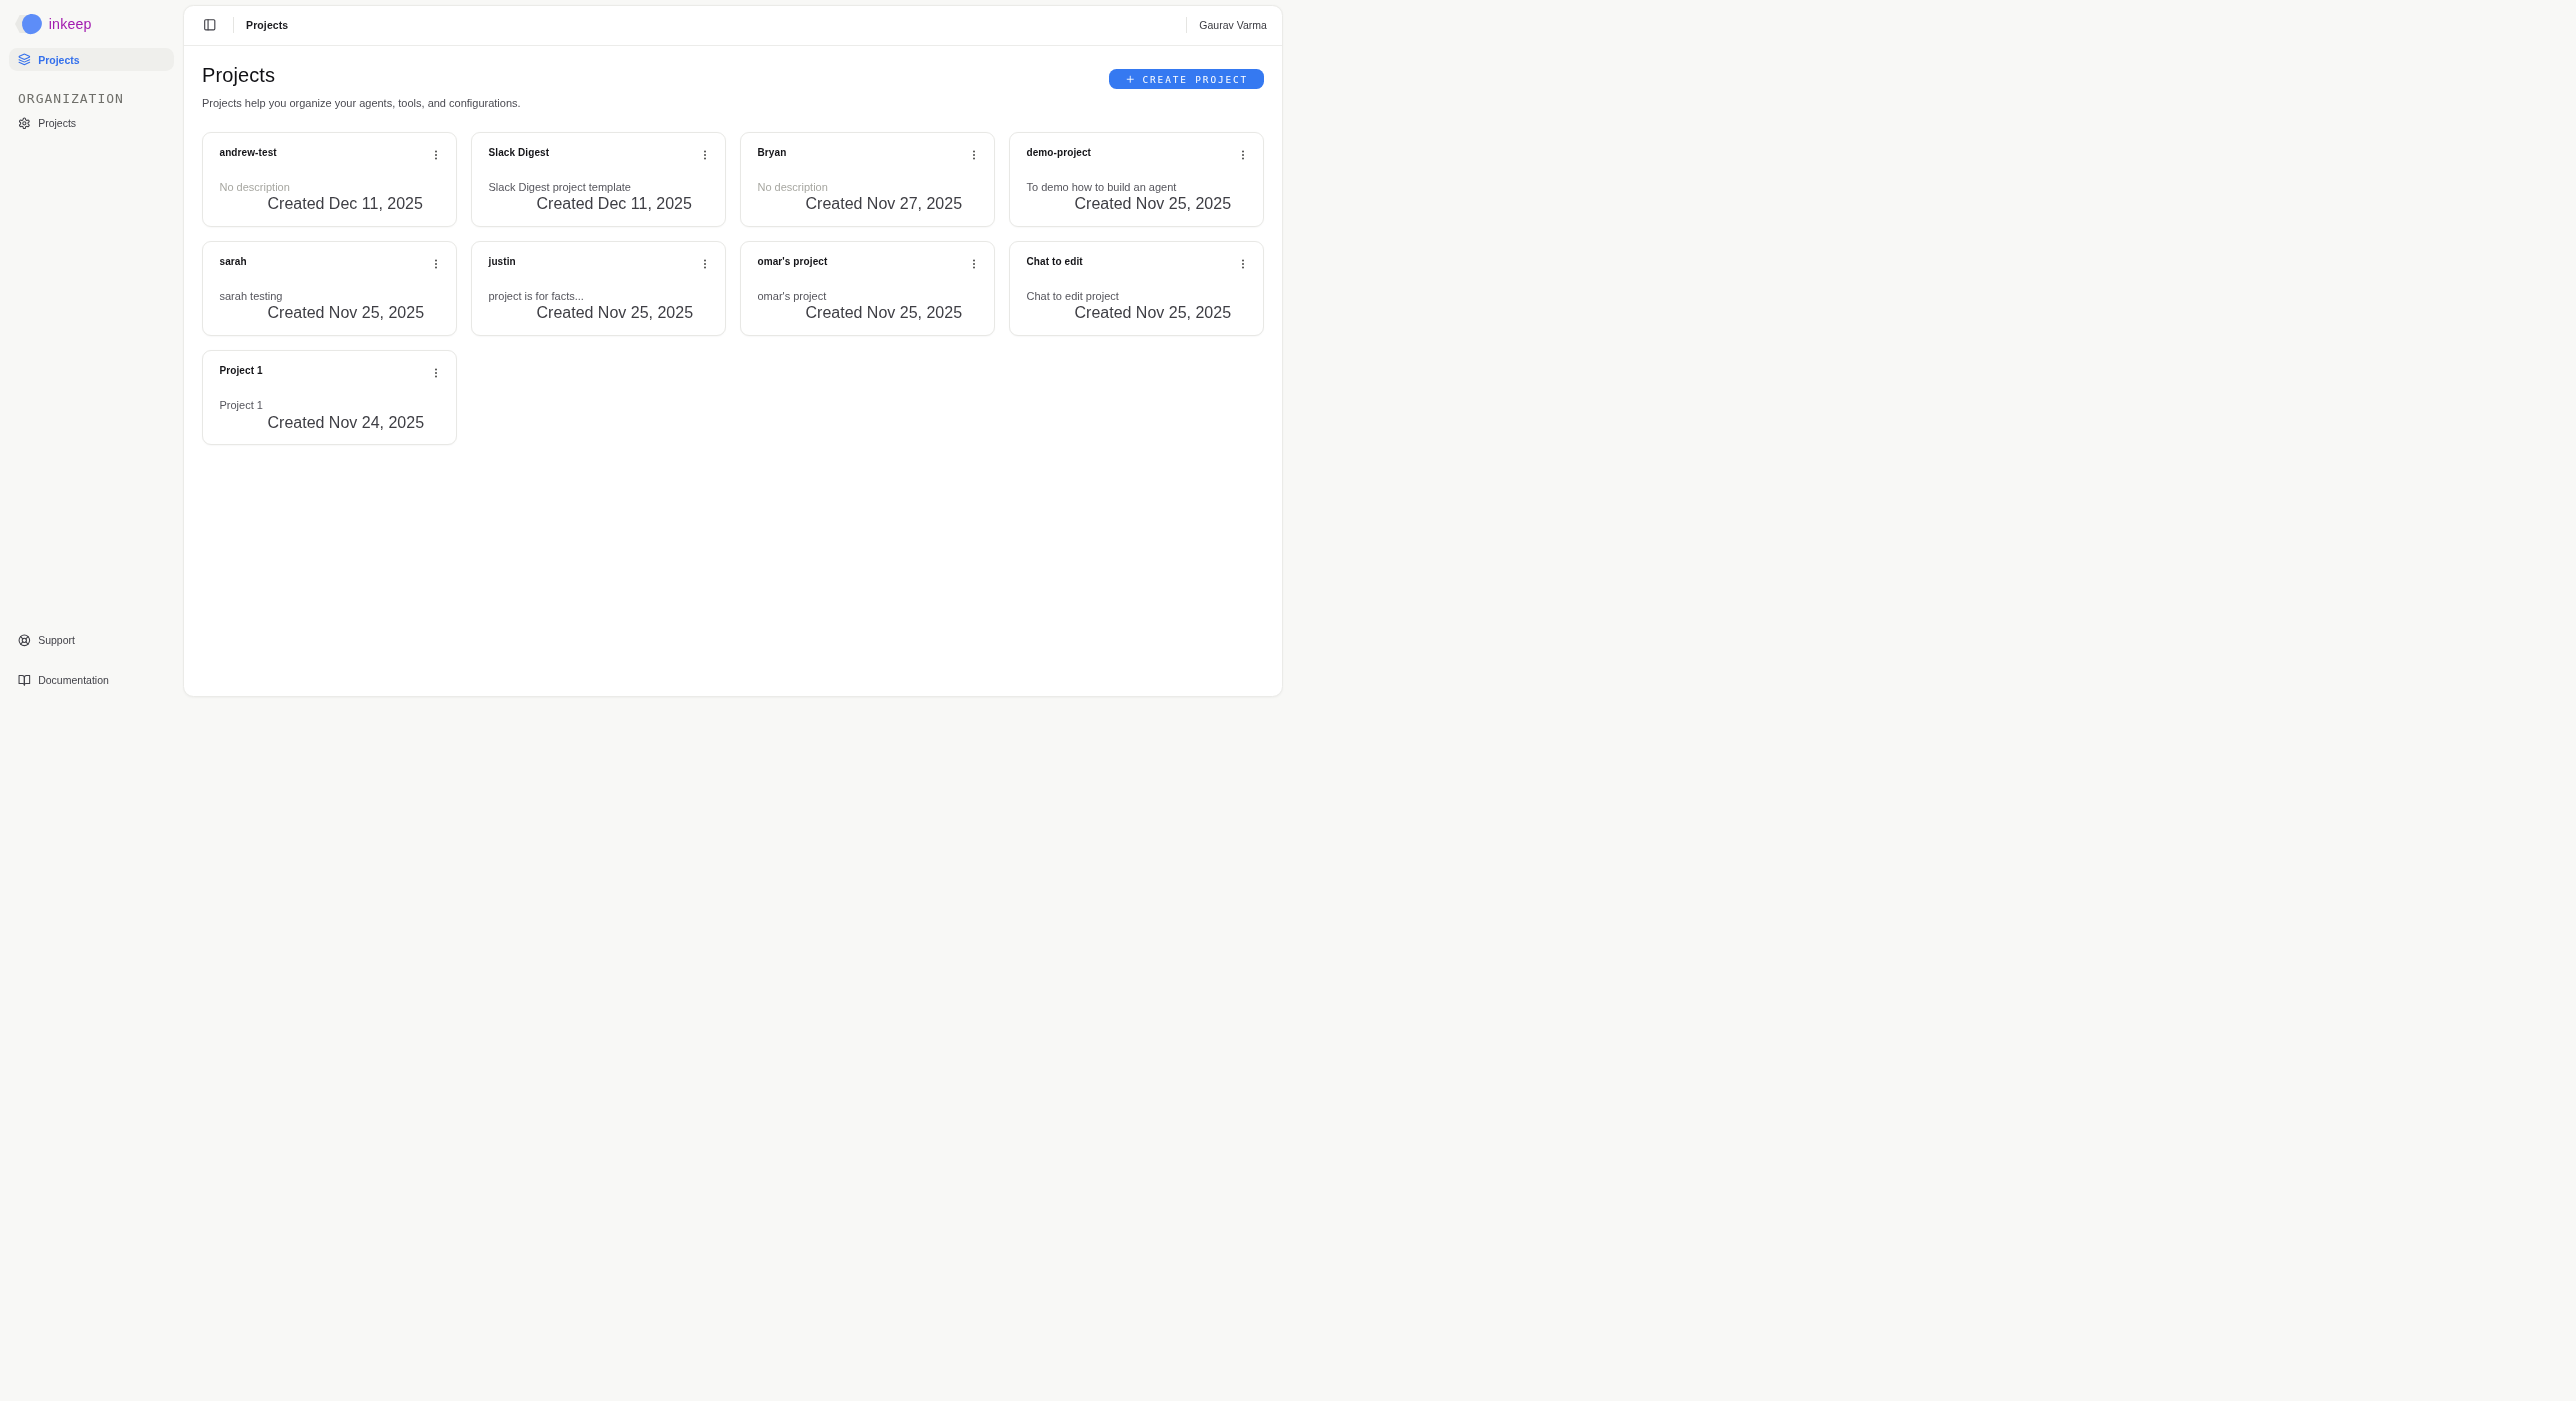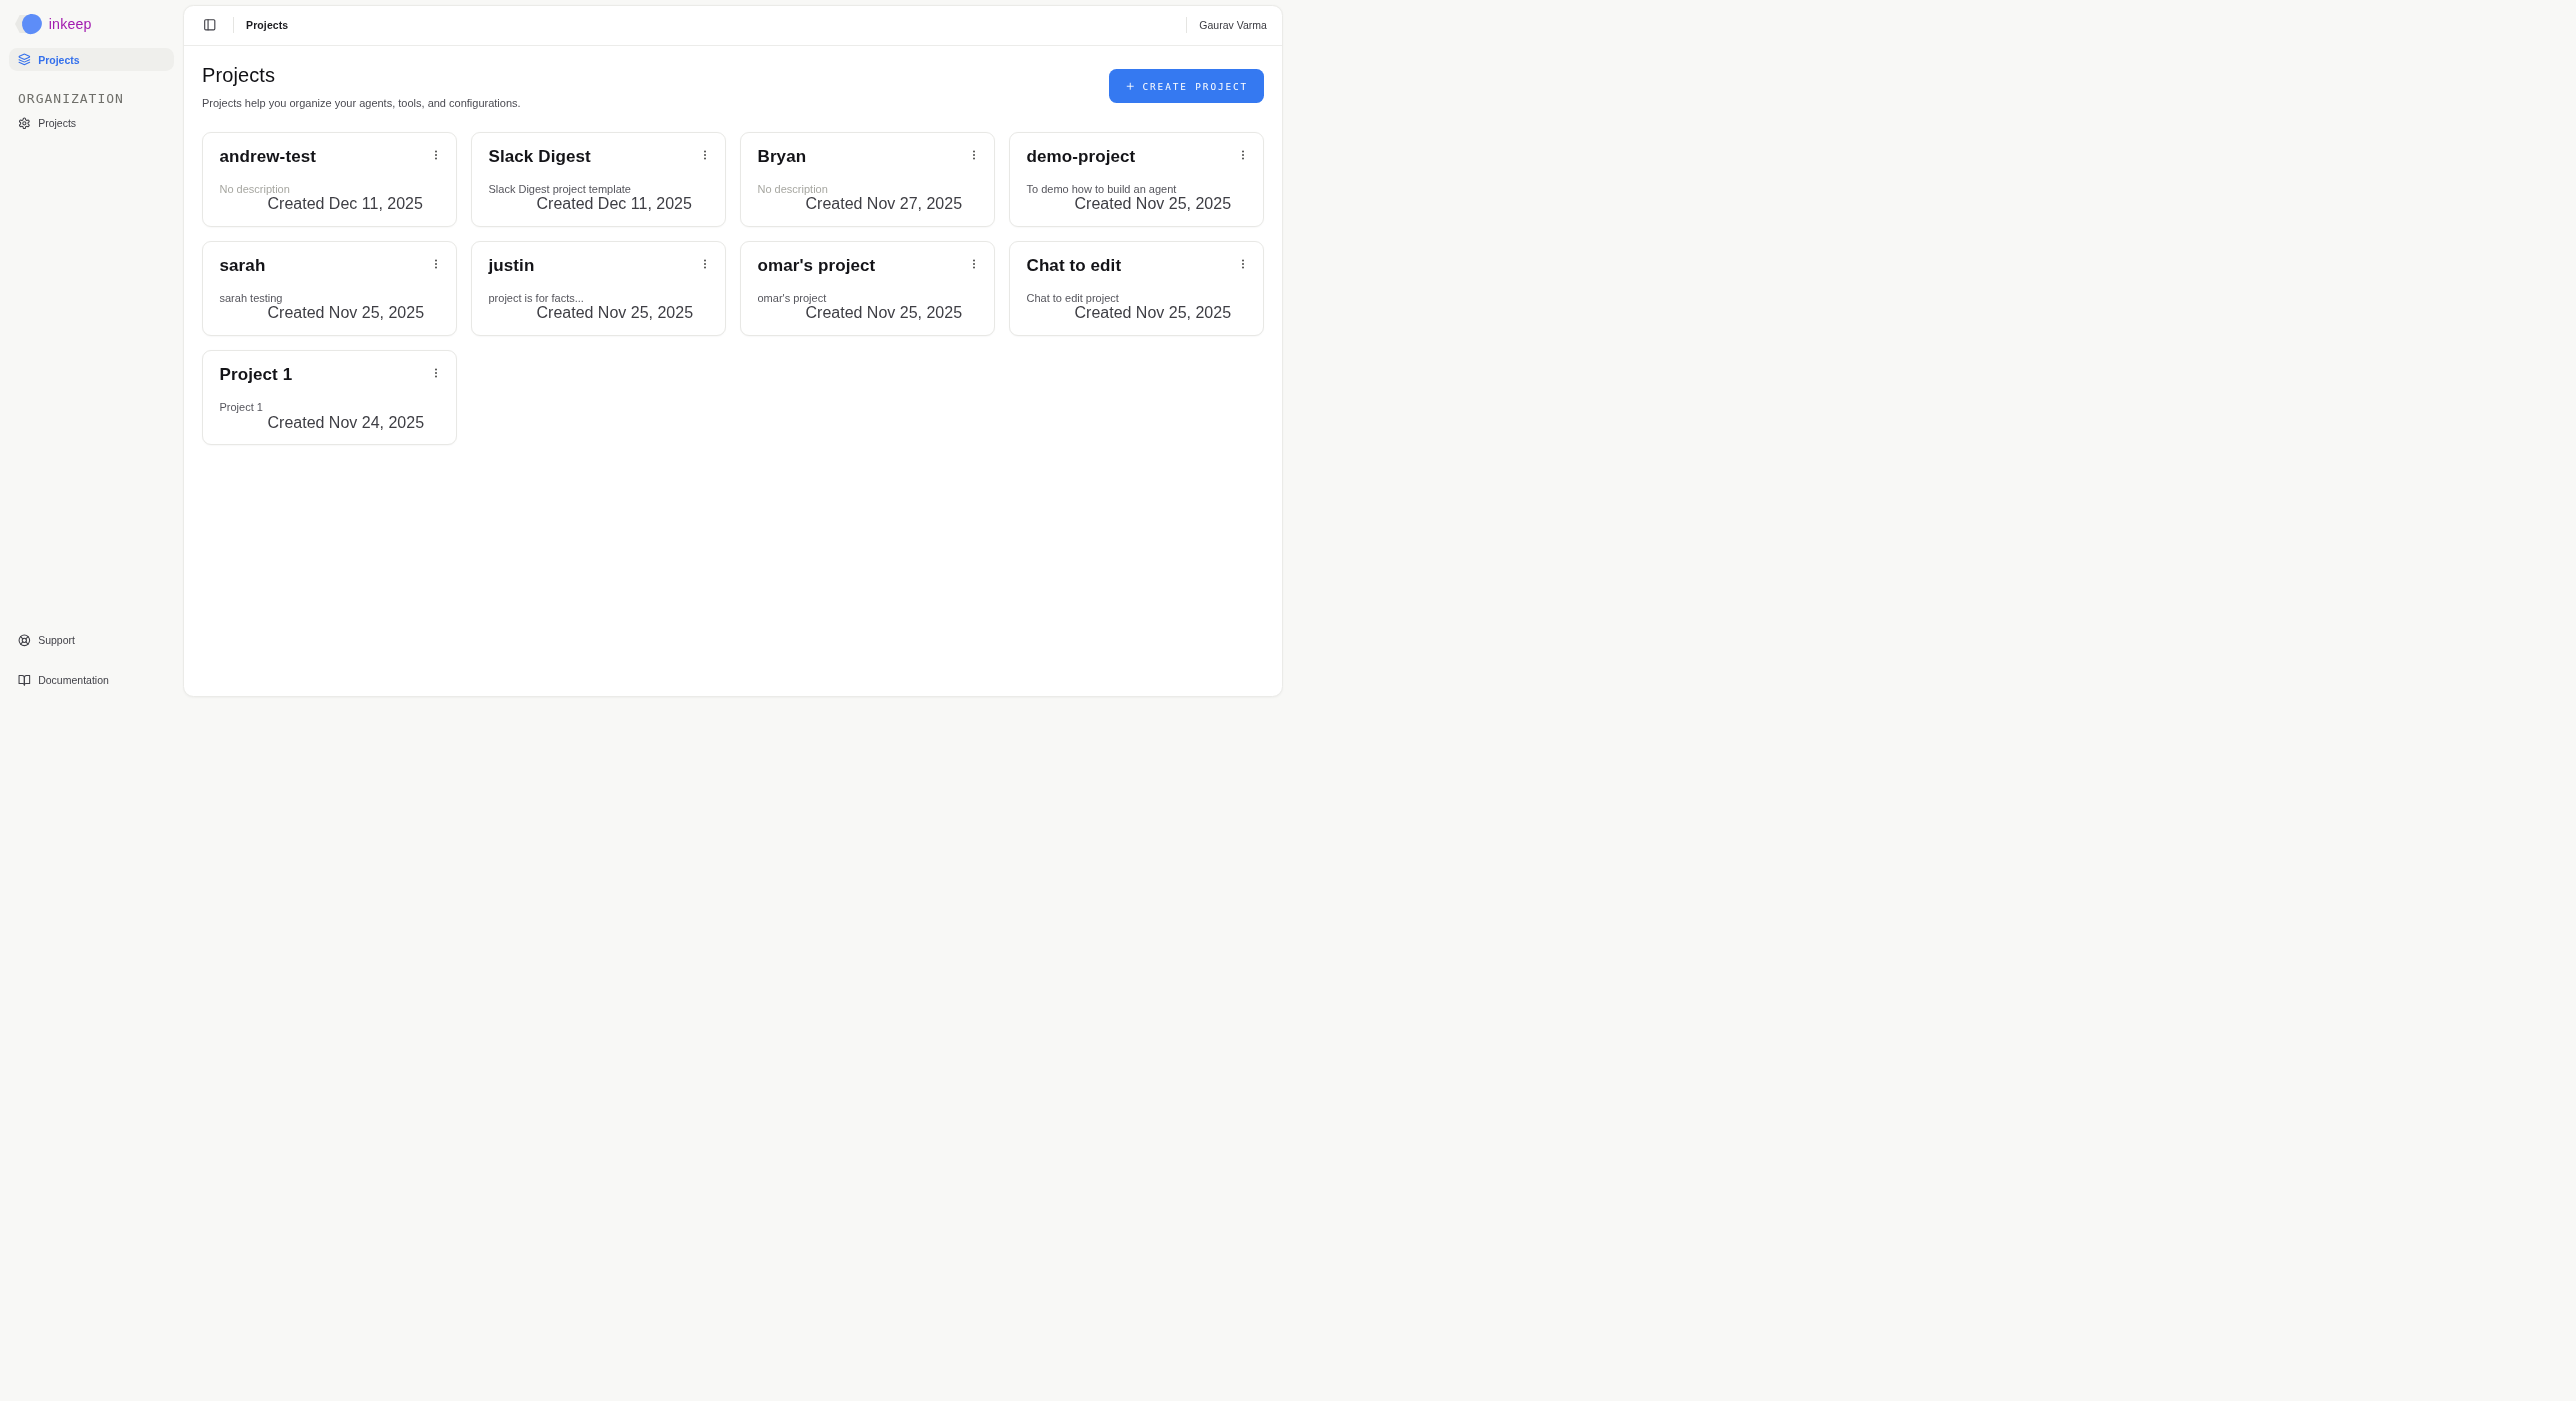--- a/index.html
+++ b/index.html
@@ -79,39 +79,39 @@
   .user-name { font-size:10.5px; color:#3a3a40; }
 
   .content { padding:18.7px 18px; }
   .header-row { display:flex; justify-content:space-between; align-items:flex-start; }
   .page-title { font-size:20px; font-weight:500; color:#101014; letter-spacing:0.1px; }
   .page-subtitle { margin-top:9.7px; font-size:11px; color:#4b4b52; }
 
   .create-btn {
     display:flex; align-items:center; gap:7.5px;
     margin-top:5.2px;
-    height:34px; padding:0 15.7px;
+    height:20px; padding:0 15.7px;
     background:#3579f1; color:#ffffff;
     border:none; border-radius:7.5px; cursor:pointer;
     font-family:"DejaVu Sans Mono", monospace;
     font-size:9.4px; letter-spacing:1.9px; font-weight:500;
   }
 
   .grid {
     margin-top:23px;
     display:grid; grid-template-columns:repeat(4, 1fr); gap:14.2px;
   }
   .card {
     position:relative; height:95px;
     background:#fff; border:0.7px solid #e8e8e5; border-radius:9px;
     box-shadow:0 0.7px 1.5px rgba(0,0,0,.03);
     padding:14.2px 16.5px; cursor:pointer;
   }
   .card-head { display:flex; justify-content:space-between; align-items:flex-start; }
-  .card-title { font-size:17px; font-weight:700; color:#141418; letter-spacing:0.1px; }
+  .card-title { font-size:10px; font-weight:700; color:#141418; letter-spacing:0.1px; }
   .kebab-btn {
     margin:-3px -7.5px 0 0; width:21px; height:21px;
     display:flex; align-items:center; justify-content:center;
     background:transparent; border:none; color:#4a4a48; cursor:pointer; border-radius:4.5px;
   }
   .card-desc { margin-top:15.7px; font-size:11px; color:#55555c; }
   .card-desc.muted { color:#a7a7a1; }
   .card-created { position:absolute; left:16.5px; bottom:12.7px; font-size:16px; color:#3e3e44;padding-left:48px; }
 </style>
 </head>

